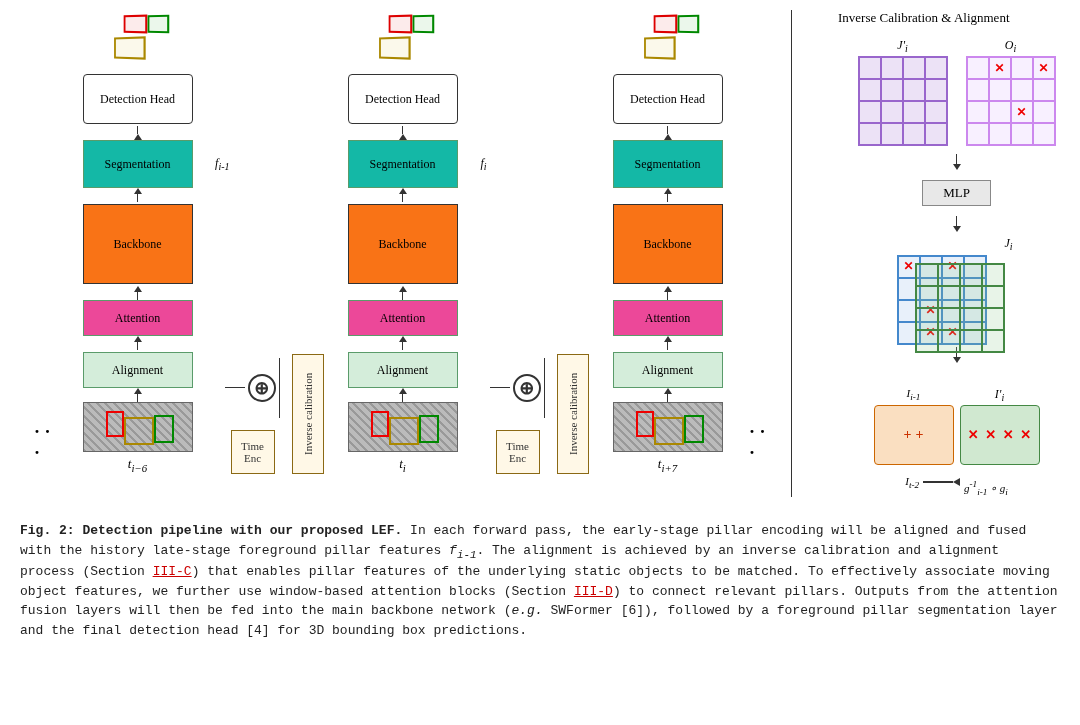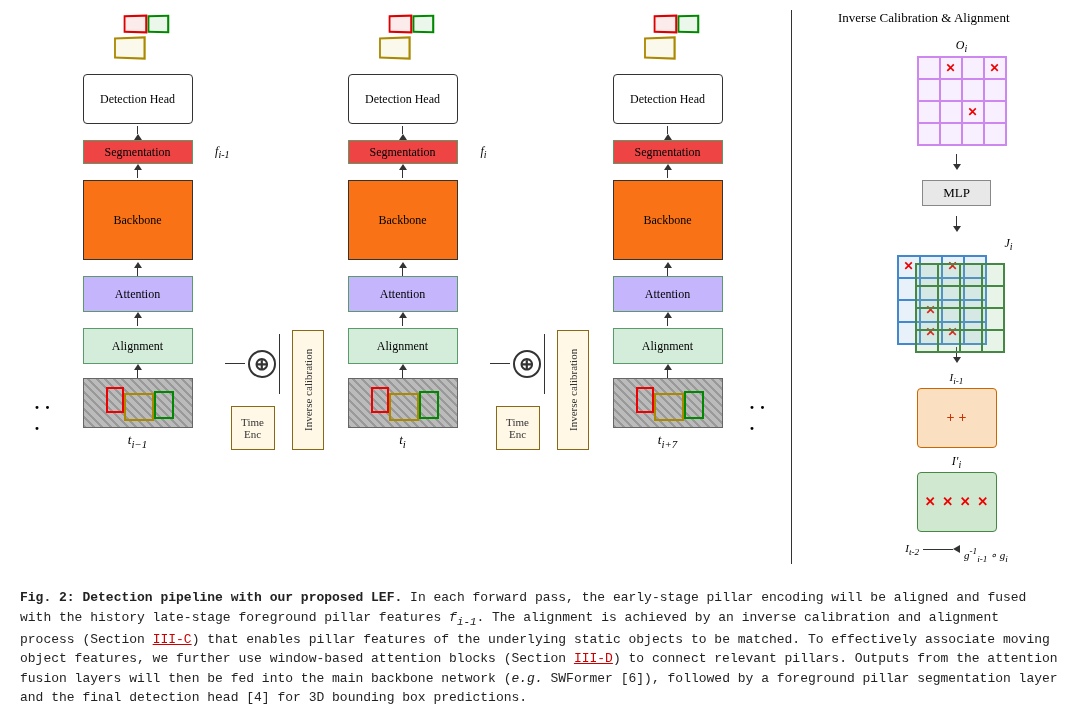--- a/index.html
+++ b/index.html
@@ -41,37 +41,37 @@
     .detection-head-block {
       width: 110px;
       height: 50px;
       border-radius: 4px;
       background: #fff;
       margin-bottom: 2px;
     }
 
     .segmentation-block {
       width: 110px;
-      height: 24px;
-      background: #ef4444;
+      height: 48px;
+      background: #14b8a6;
       border-color: #5a9b6a;
     }
 
     .backbone-block {
       width: 110px;
       height: 80px;
       background: #f97316;
       margin-top: 2px;
       margin-bottom: 2px;
     }
 
     .attention-block {
       width: 110px;
       height: 36px;
-      background: #c4b5fd;
+      background: #ec4899;
       border-color: #5a9b6a;
     }
 
     .alignment-block {
       width: 110px;
       height: 36px;
       background: #d4edda;
       border-color: #5a9b6a;
       margin-top: 2px;
     }
@@ -354,24 +354,24 @@
       width: 80px;
       height: 60px;
       background: rgba(100, 180, 100, 0.3);
       border: 1.5px solid #448844;
       border-radius: 4px;
       position: relative;
     }
 
     .bottom-row-right {
       display: flex;
-      flex-direction: column;
+      flex-direction: row;
       align-items: center;
       gap: 6px;
-      margin-top: 4px;
+      margin-top: 20px;
     }
   </style>
 </head>
 <body>
 
 <div class="figure-container">
 
   <div class="diagram-area">
 
     <div style="flex:1; display:flex; flex-direction:column; position:relative; padding-top:5px;">
@@ -444,21 +444,21 @@
 
           <div class="scene-image">
             <div class="scene-overlay">
               <div class="scene-box-red"></div>
               <div class="scene-box-yellow"></div>
               <div class="scene-box-green"></div>
             </div>
           </div>
 
           <div class="timestamp-label">
-            <em>t</em><sub>i−1</sub>
+            <em>t</em><sub>i−6</sub>
           </div>
         </div>
 
         <div style="display:flex; flex-direction:column; align-items:center; width:75px; padding-top:115px; gap:4px;">
 
           <div style="display:flex; flex-direction:row; align-items:center; gap:3px; margin-top:80px;">
             <div style="width:20px; height:1.5px; background:#333;"></div>
             <div class="plus-circle">⊕</div>
             <div style="display:flex; flex-direction:column; align-items:center;">
               <div style="width:1.5px; height:60px; background:#333;"></div>
@@ -644,20 +644,42 @@
 
     <div style="width:1.5px; background:#333; align-self:stretch; margin: 0 8px;"></div>
 
     <div class="right-diagram">
       <div class="right-title">Inverse Calibration &amp; Alignment</div>
 
       <div class="right-diagram-inner">
 
         <div class="right-row">
 
+          <div style="display:flex; flex-direction:column; align-items:center;">
+            <div style="font-size:12px; font-style:italic; margin-bottom:2px;">J'<sub>i</sub></div>
+            <div class="grid-box grid-purple" style="grid-template-columns: repeat(4,22px); grid-template-rows: repeat(4,22px);">
+
+              <div class="grid-cell" style="border-color:#9966cc;"></div>
+              <div class="grid-cell" style="border-color:#9966cc;"></div>
+              <div class="grid-cell" style="border-color:#9966cc;"></div>
+              <div class="grid-cell" style="border-color:#9966cc;"></div>
+              <div class="grid-cell" style="border-color:#9966cc;"></div>
+              <div class="grid-cell" style="border-color:#9966cc;"></div>
+              <div class="grid-cell" style="border-color:#9966cc;"></div>
+              <div class="grid-cell" style="border-color:#9966cc;"></div>
+              <div class="grid-cell" style="border-color:#9966cc;"></div>
+              <div class="grid-cell" style="border-color:#9966cc;"></div>
+              <div class="grid-cell" style="border-color:#9966cc;"></div>
+              <div class="grid-cell" style="border-color:#9966cc;"></div>
+              <div class="grid-cell" style="border-color:#9966cc;"></div>
+              <div class="grid-cell" style="border-color:#9966cc;"></div>
+              <div class="grid-cell" style="border-color:#9966cc;"></div>
+              <div class="grid-cell" style="border-color:#9966cc;"></div>
+            </div>
+          </div>
 
           <div style="display:flex; flex-direction:column; align-items:center; margin-left:10px;">
             <div style="font-size:12px; font-style:italic; margin-bottom:2px;">O<sub>i</sub></div>
 
             <div class="grid-box" style="grid-template-columns: repeat(4,22px); grid-template-rows: repeat(4,22px); border-color:#cc88ee; background:rgba(220,180,255,0.2);">
               <div class="grid-cell" style="border-color:#cc88ee;"></div>
               <div class="grid-cell" style="border-color:#cc88ee;">✕</div>
               <div class="grid-cell" style="border-color:#cc88ee;"></div>
               <div class="grid-cell" style="border-color:#cc88ee;">✕</div>
               <div class="grid-cell" style="border-color:#cc88ee;"></div>

